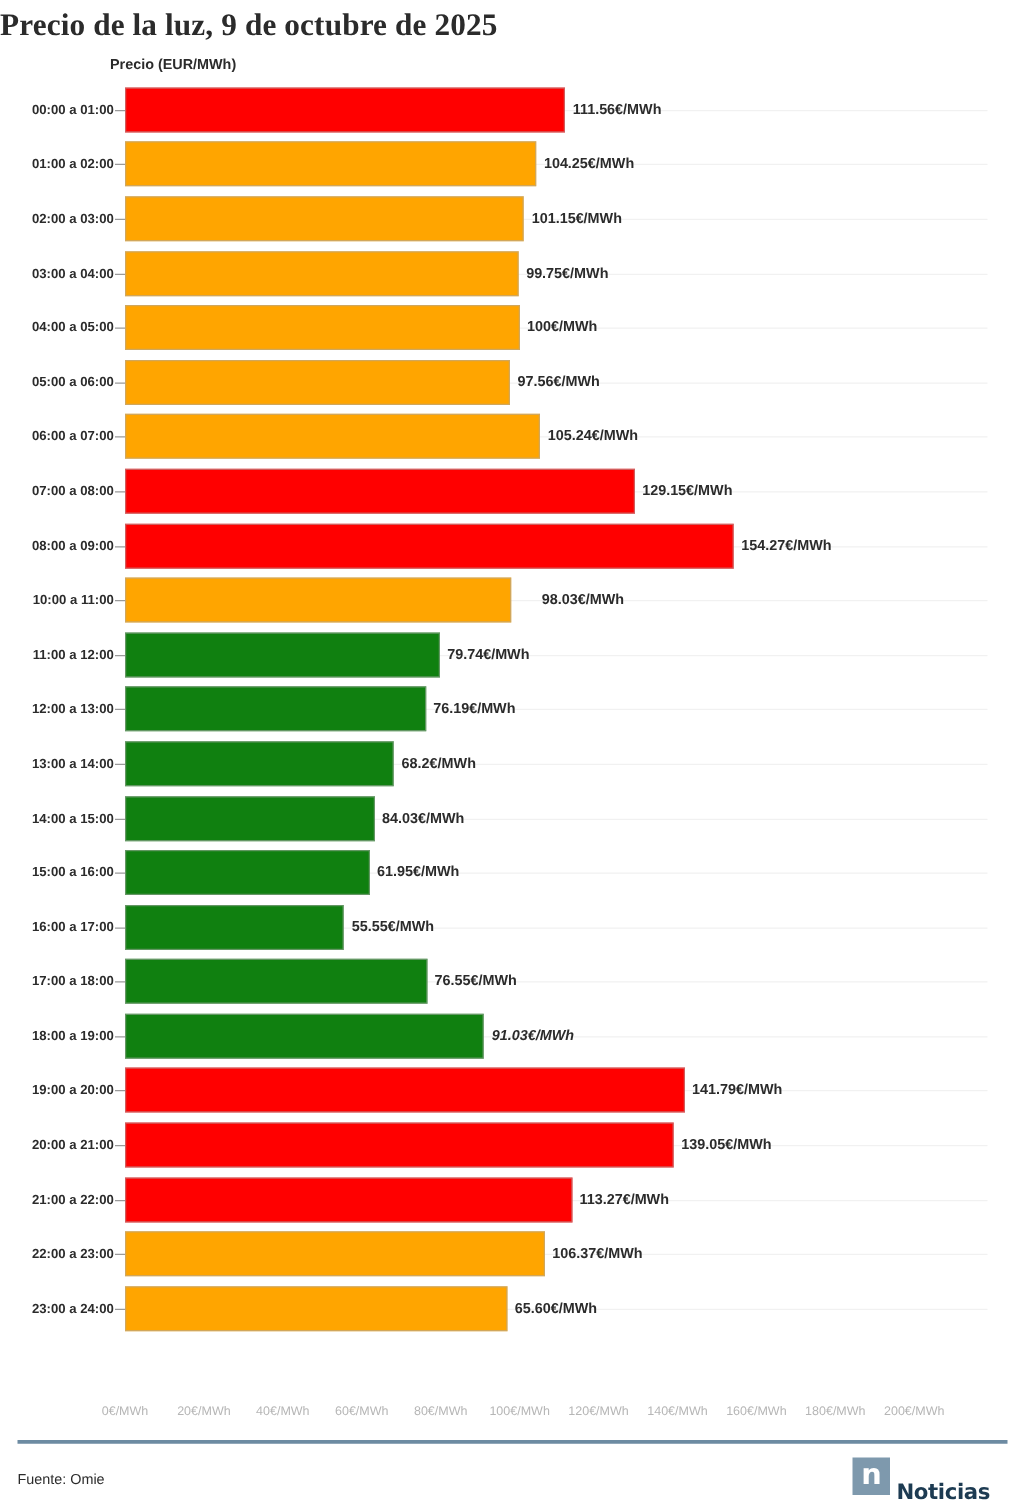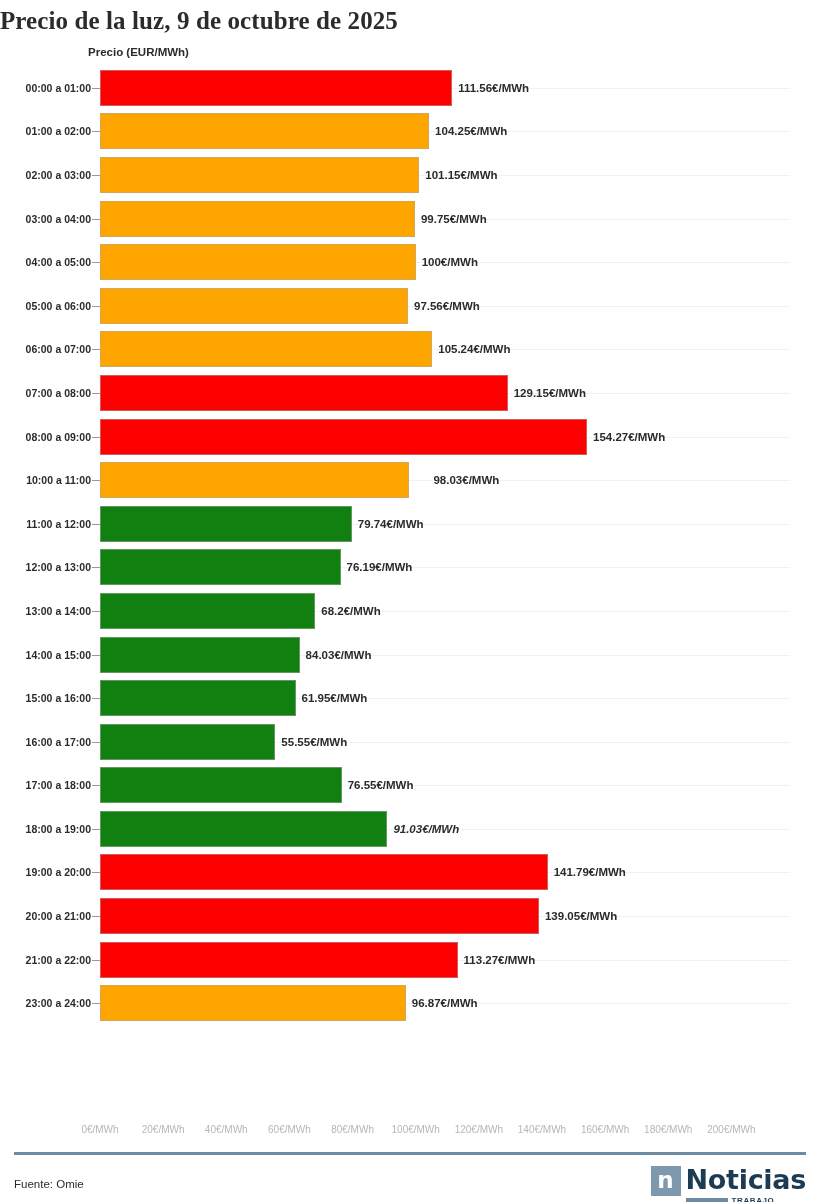--- a/index.html
+++ b/index.html
@@ -164,25 +164,26 @@
     color: #ffffff;
     font-family: "DejaVu Sans", sans-serif;
     font-size: 23px;
     font-weight: bold;
     line-height: 1;
     margin-top: -2px;
   }
   .logo-text { display: flex; flex-direction: column; }
   .logo-word {
     font-family: "DejaVu Sans", sans-serif;
-    font-size: 27px;
+    font-size: 17px;
     font-weight: bold;
     color: #1d3b52;
     line-height: 1;
     letter-spacing: -0.3px;
+    margin-top: 20px;
   }
   .logo-sub-row {
     display: flex;
     align-items: center;
     gap: 4px;
     margin-top: 3px;
   }
   .logo-bar {
     width: 42px;
     height: 5px;
@@ -345,24 +346,31 @@
     </div>
     <div class="row">
       <div class="gridline"></div>
       <div class="row-label">21:00 a 22:00</div>
       <div class="tick-dash"></div>
       <div class="bar" style="width: 357.593px; background: rgb(255, 0, 0);"></div>
       <div class="bar-value" style="left: 463.593px;">113.27€/MWh</div>
     </div>
     <div class="row">
       <div class="gridline"></div>
+      <div class="row-label">22:00 a 23:00</div>
+      <div class="tick-dash"></div>
+      <div class="bar" style="width: 335.81px; background: rgb(255, 165, 0);"></div>
+      <div class="bar-value" style="left: 441.81px;">106.37€/MWh</div>
+    </div>
+    <div class="row">
+      <div class="gridline"></div>
       <div class="row-label">23:00 a 24:00</div>
       <div class="tick-dash"></div>
       <div class="bar" style="width: 305.819px; background: rgb(255, 165, 0);"></div>
-      <div class="bar-value" style="left: 411.819px;">96.87€/MWh</div>
+      <div class="bar-value" style="left: 411.819px;">65.60€/MWh</div>
     </div>
   </div>
 
 <div class="xaxis" id="xaxis">
     <div class="xtick" style="left: 100px;">0€/MWh</div>
     <div class="xtick" style="left: 163.14px;">20€/MWh</div>
     <div class="xtick" style="left: 226.28px;">40€/MWh</div>
     <div class="xtick" style="left: 289.42px;">60€/MWh</div>
     <div class="xtick" style="left: 352.56px;">80€/MWh</div>
     <div class="xtick" style="left: 415.7px;">100€/MWh</div>

